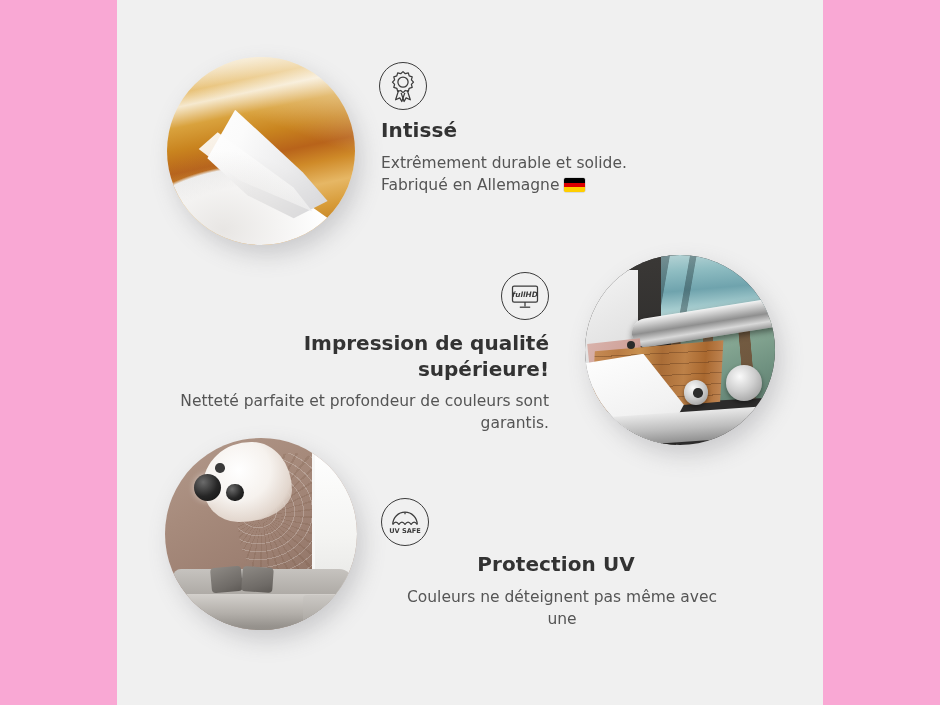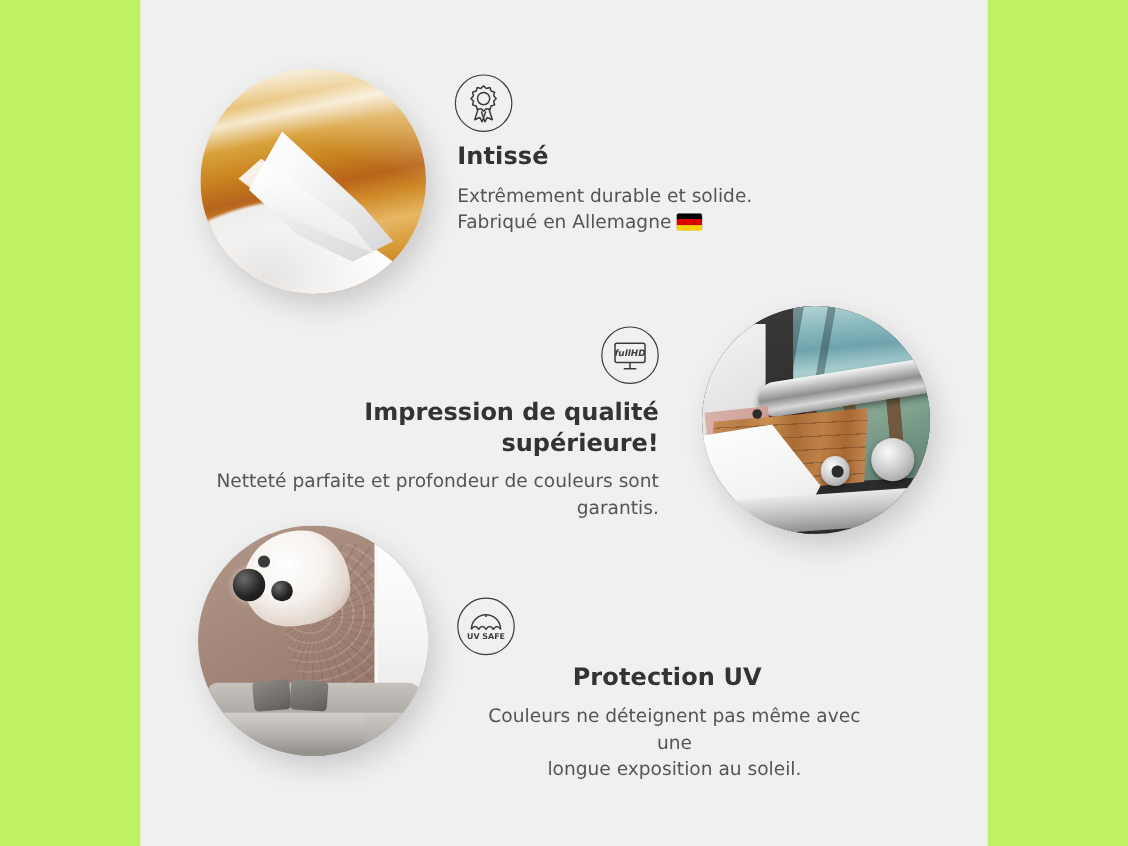--- a/index.html
+++ b/index.html
@@ -12,21 +12,21 @@
     height: 705px;
     overflow: hidden;
     font-family: "DejaVu Sans", "Liberation Sans", sans-serif;
   }
 
   
   #stage {
     position: relative;
     width: 940px;
     height: 705px;
-    background: #bef264;
+    background: #f9a8d4;
   }
 
   
   #panel {
     position: absolute;
     left: 117px;
     top: 0;
     width: 706px;
     height: 705px;
     background: #f0f0f0;
@@ -434,18 +434,17 @@
           <path d="M23 13.2 v2.0"></path>
         </g>
         <text x="23" y="33.6" text-anchor="middle" font-family="DejaVu Sans, Liberation Sans, sans-serif" font-size="6.6" font-weight="700" fill="#3b3b3b">UV SAFE</text>
       </svg>
     </div>
 
     <div id="block-uv">
       <h2 class="txt-h">Protection UV</h2>
       <p class="txt-p">
         <span>Couleurs ne déteignent pas même avec une</span><br>
-        <span>longue exposition au soleil.</span>
       </p>
     </div>
 
   </div>
 </div>
 
 </body></html>

